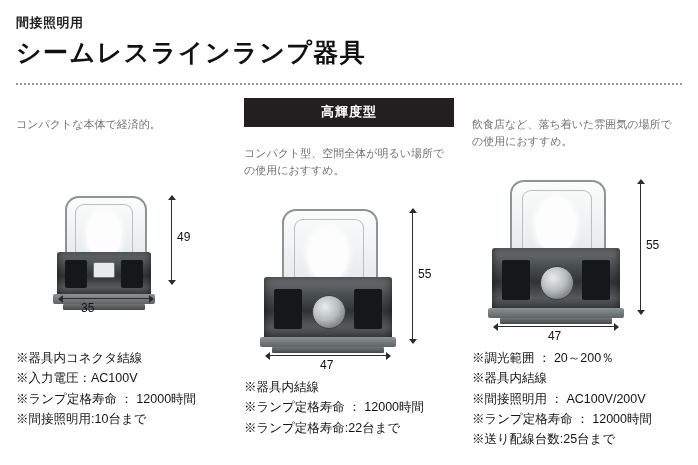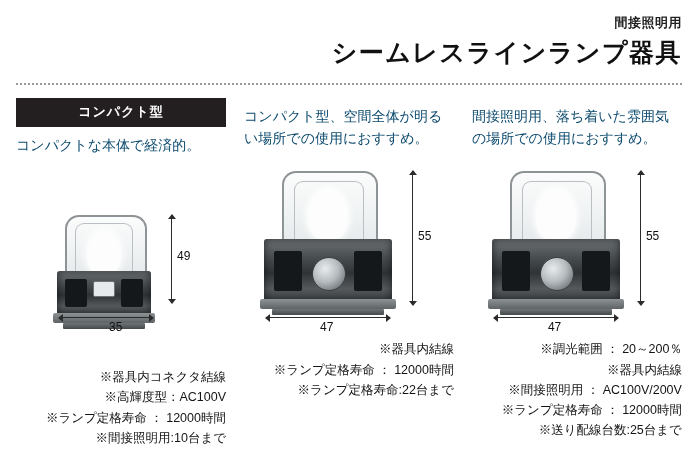--- a/index.html
+++ b/index.html
@@ -16,21 +16,21 @@
   }
   .page {
     position: relative;
     width: 698px;
     height: 465px;
     box-sizing: border-box;
     padding: 14px 16px 10px 16px;
   }
   
   .header {
-    text-align: right;
+    text-align: left;
     font-family: Liberation Serif, serif;
   }
   .header .subtitle {
     font-size: 13px;
     font-weight: bold;
     letter-spacing: 0.5px;
     color: #222;
     margin-bottom: 4px;
   }
   .header .title {
@@ -61,24 +61,24 @@
   .col-head {
     background: #231f20;
     color: #ffffff;
     font-size: 13px;
     font-weight: bold;
     letter-spacing: 1px;
     text-align: center;
     padding: 5px 0 6px 0;
   }
   .col-desc {
-    font-size: 14px;
+    font-size: 11px;
     line-height: 1.55;
-    margin-top: 8px;
-    color: #0c4a6e;
+    margin-top: 18px;
+    color: #737373;
     min-height: 42px;
   }
   
   .fig {
     position: relative;
     height: 180px;
     margin-top: 6px;
   }
   .fig-inner {
     position: absolute;
@@ -178,37 +178,36 @@
     color: #111;
     font-family: "Liberation Sans", sans-serif;
   }
   
   .specs {
     margin-top: 4px;
     font-size: 12.5px;
     line-height: 1.62;
     color: #141414;
   }
-  .specs div { white-space: nowrap; text-align: right; }
+  .specs div { white-space: nowrap; }
 </style>
 </head>
 <body>
 
 <div class="page">
 
   <div class="header">
     <div class="subtitle">間接照明用</div>
     <div class="title">シームレスラインランプ器具</div>
   </div>
   <div class="dotted-rule"></div>
 
   <div class="columns">
 
     <div class="col c1">
-      <div class="col-head">コンパクト型</div>
       <div class="col-desc">コンパクトな本体で経済的。</div>
 
       <div class="fig">
         <div class="fig-inner" style="width:160px;height:160px;">
           <div class="lamp" style="position:absolute;left:10px;top:26px;width:110px;height:125px;">
 
             <div class="glass" style="left:14px;top:0px;width:78px;height:64px;"></div>
             <div class="glass-inner" style="left:24px;top:8px;width:56px;height:56px;"></div>
             <div class="bulb" style="left:36px;top:16px;width:34px;height:44px;"></div>
 
@@ -217,33 +216,34 @@
             <div class="slotR" style="left:70px;top:64px;width:22px;height:28px;"></div>
             <div class="window" style="left:42px;top:66px;width:20px;height:14px;"></div>
             <div class="plate" style="left:2px;top:98px;width:102px;height:10px;"></div>
             <div class="foot" style="left:12px;top:108px;width:82px;height:6px;"></div>
           </div>
 
           <div class="dim-v" style="left:130px;top:26px;height:88px;"></div>
           <div class="dim-label" style="left:136px;top:60px;">49</div>
 
           <div class="dim-h" style="left:18px;top:128px;width:94px;"></div>
-          <div class="dim-label" style="left:68px;top:131px;">35</div>
+          <div class="dim-label" style="left:40px;top:131px;">35</div>
         </div>
       </div>
 
       <div class="specs">
         <div>※器具内コネクタ結線</div>
-        <div>※高輝度型：AC100V</div>
+        <div>※入力電圧：AC100V</div>
         <div>※ランプ定格寿命 ： 12000時間</div>
         <div>※間接照明用:10台まで</div>
       </div>
     </div>
 
     <div class="col c2">
+      <div class="col-head">高輝度型</div>
       <div class="col-desc">コンパクト型、空間全体が明るい場所での使用におすすめ。</div>
 
       <div class="fig">
         <div class="fig-inner" style="width:190px;height:165px;">
           <div class="lamp" style="position:absolute;left:6px;top:10px;width:140px;height:150px;">
             <div class="glass" style="left:22px;top:0px;width:92px;height:78px;"></div>
             <div class="glass-inner" style="left:34px;top:10px;width:68px;height:68px;"></div>
             <div class="bulb" style="left:48px;top:18px;width:40px;height:52px;"></div>
             <div class="body" style="left:4px;top:68px;width:128px;height:62px;"></div>
             <div class="slotL" style="left:14px;top:80px;width:28px;height:40px;"></div>
@@ -261,21 +261,21 @@
       </div>
 
       <div class="specs">
         <div>※器具内結線</div>
         <div>※ランプ定格寿命 ： 12000時間</div>
         <div>※ランプ定格寿命:22台まで</div>
       </div>
     </div>
 
     <div class="col c3">
-      <div class="col-desc">間接照明用、落ち着いた雰囲気の場所での使用におすすめ。</div>
+      <div class="col-desc">飲食店など、落ち着いた雰囲気の場所での使用におすすめ。</div>
 
       <div class="fig">
         <div class="fig-inner" style="width:190px;height:165px;">
           <div class="lamp" style="position:absolute;left:6px;top:10px;width:140px;height:150px;">
             <div class="glass" style="left:22px;top:0px;width:92px;height:78px;"></div>
             <div class="glass-inner" style="left:34px;top:10px;width:68px;height:68px;"></div>
             <div class="bulb" style="left:48px;top:18px;width:40px;height:52px;"></div>
             <div class="body" style="left:4px;top:68px;width:128px;height:62px;"></div>
             <div class="slotL" style="left:14px;top:80px;width:28px;height:40px;"></div>
             <div class="slotR" style="left:94px;top:80px;width:28px;height:40px;"></div>

